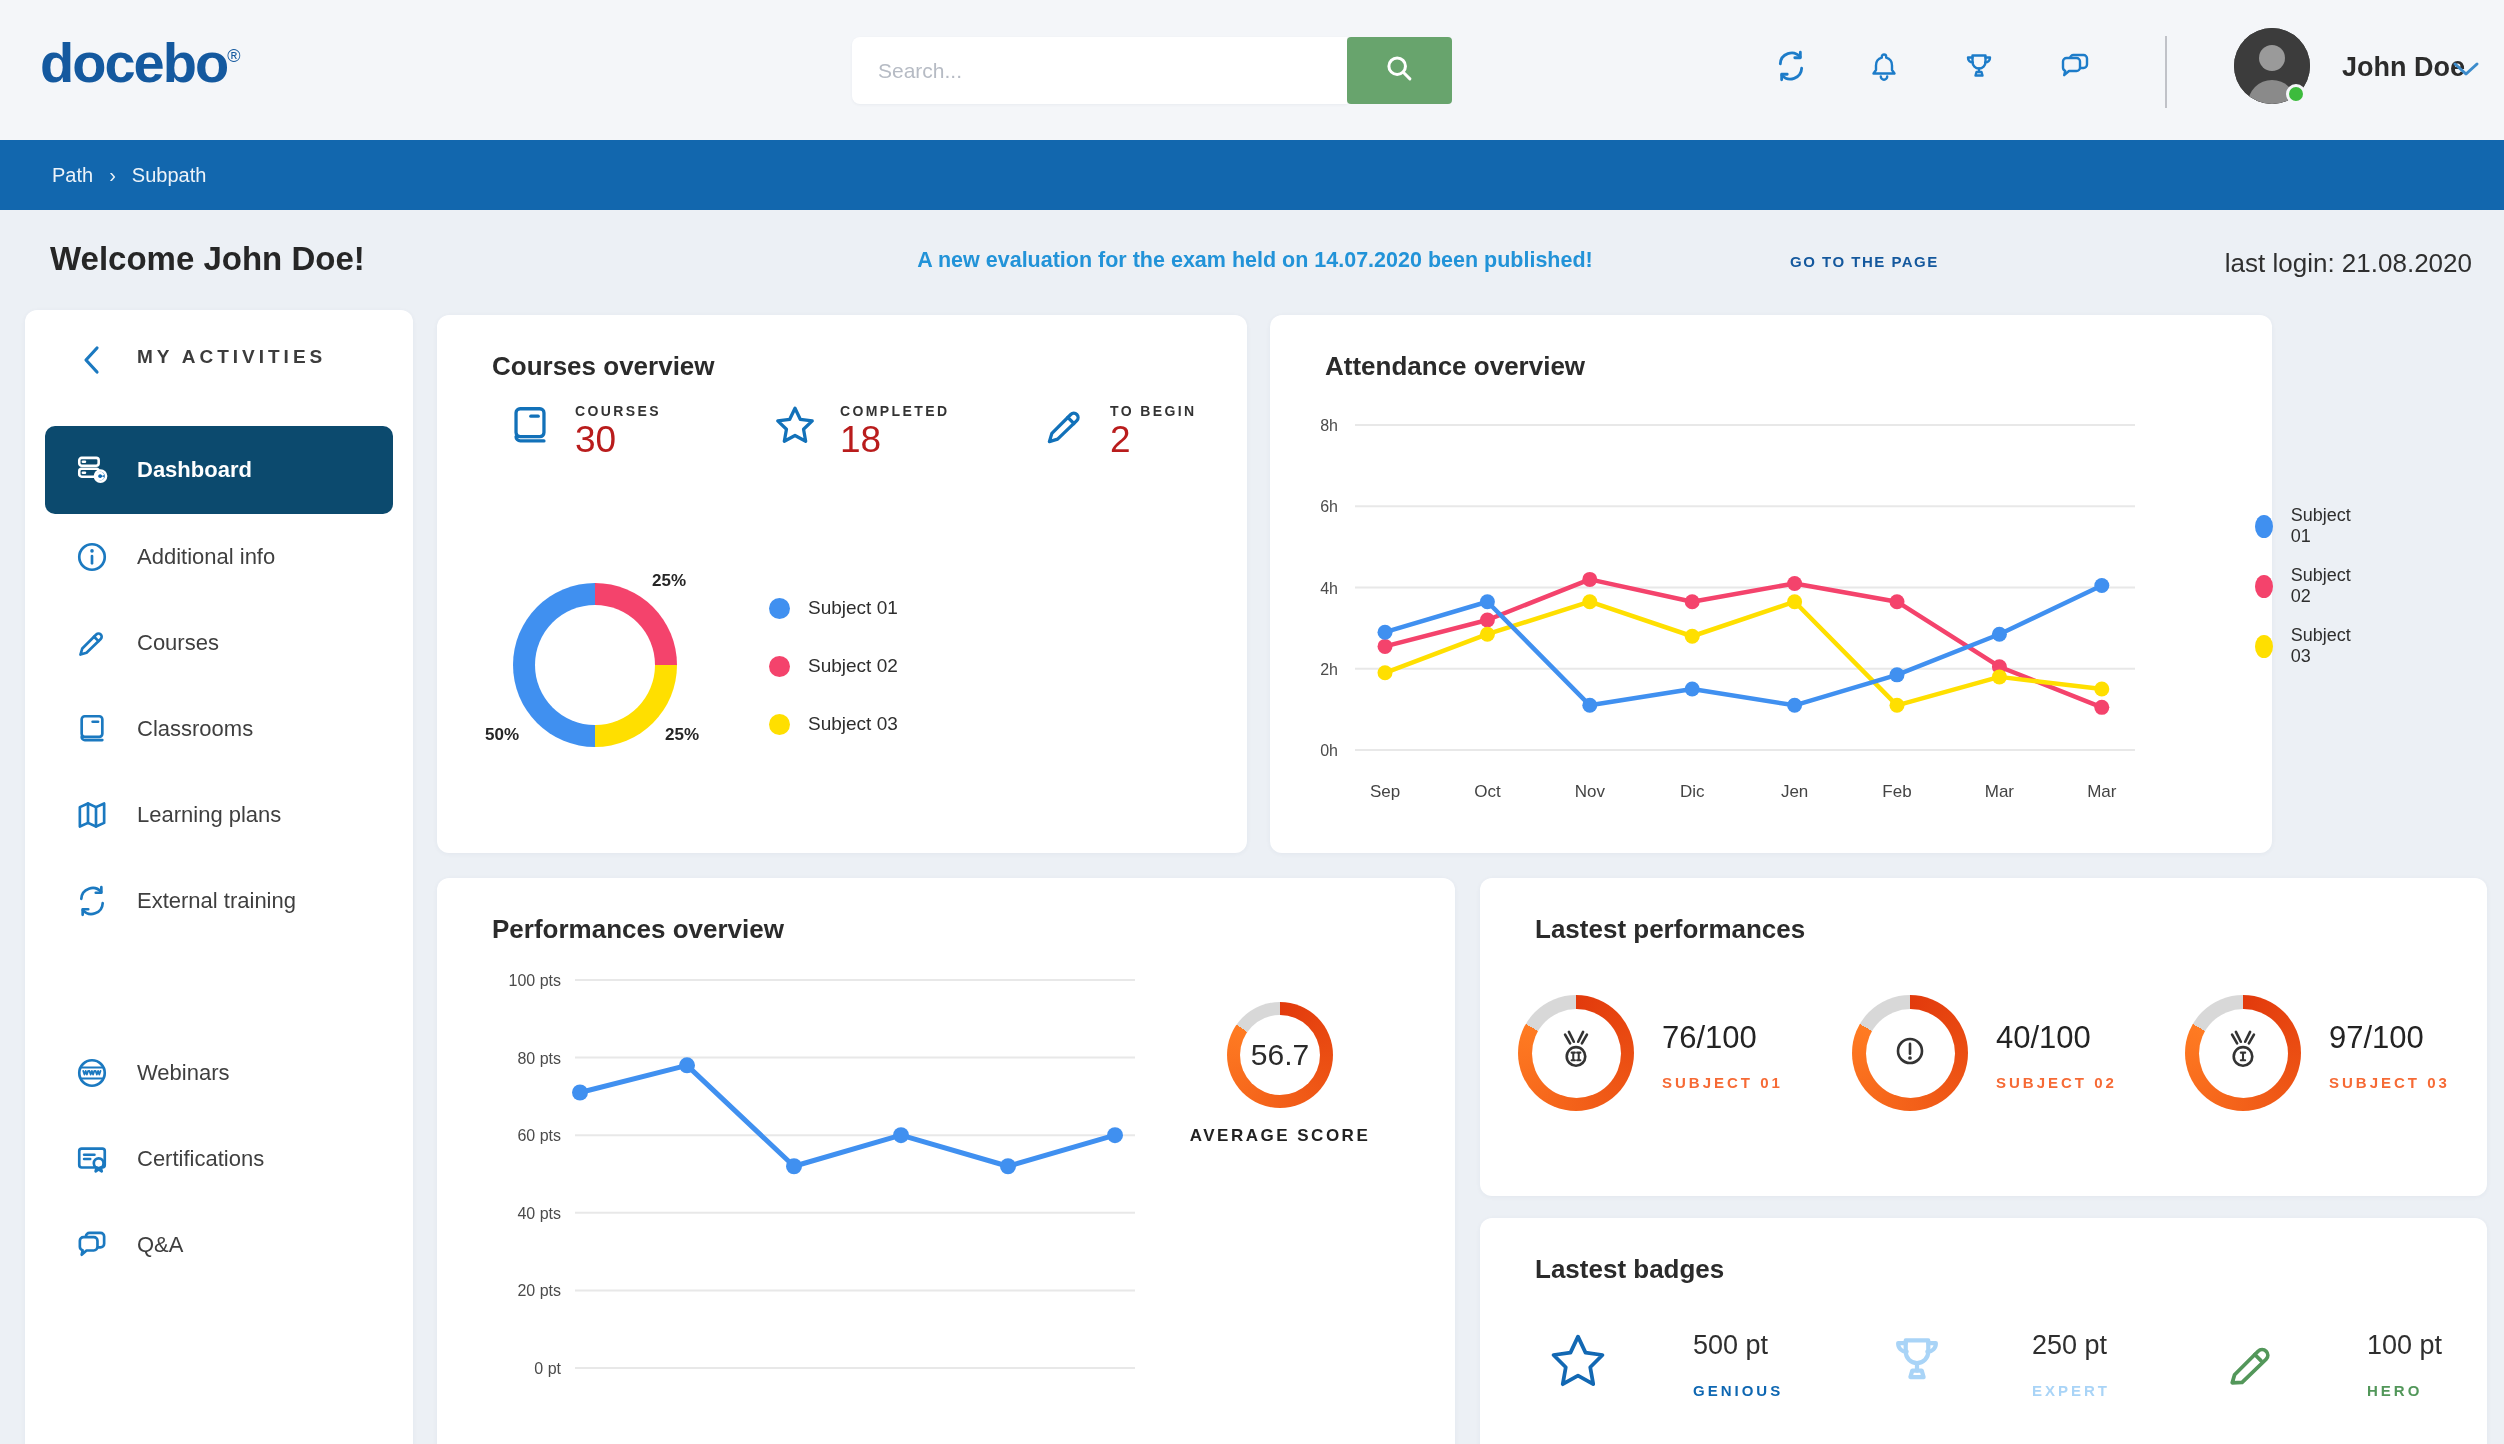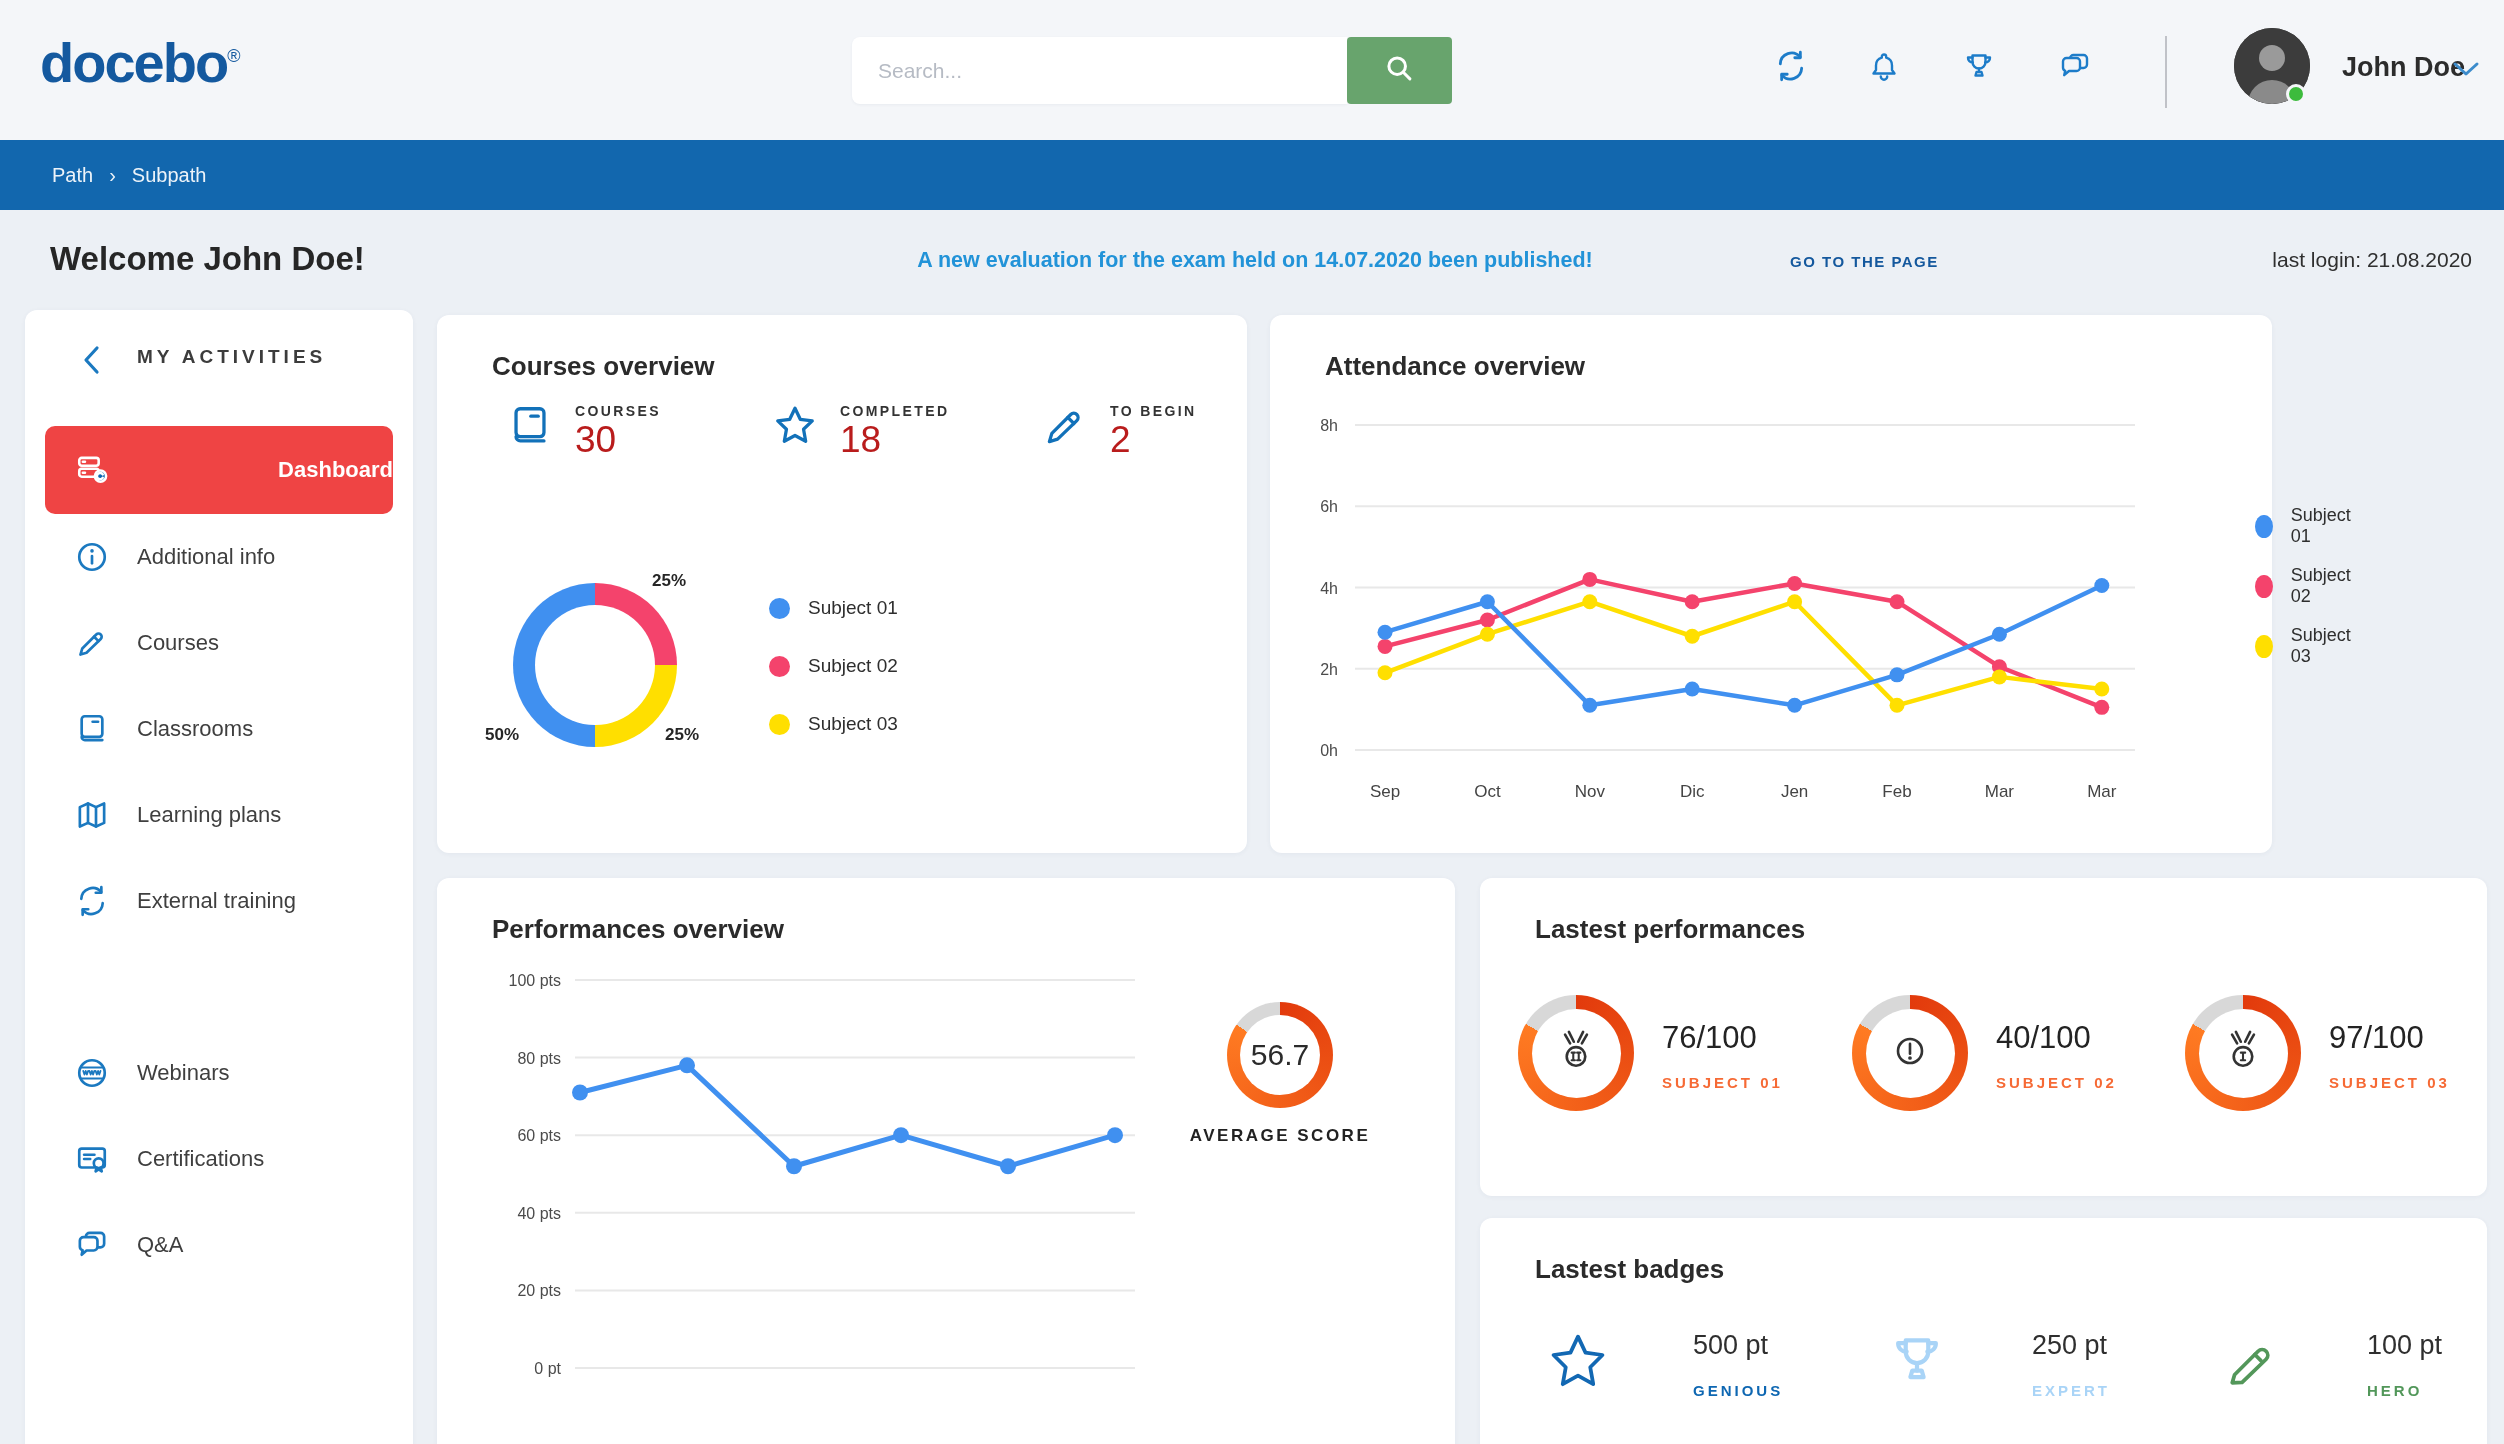--- a/index.html
+++ b/index.html
@@ -26,39 +26,39 @@
   
   .crumbbar{position:absolute;left:0;top:140px;width:2504px;height:70px;background:#1267ae;display:flex;align-items:center;}
   .crumbbar .inner{margin-left:52px;display:flex;align-items:center;gap:16px;font-size:20px;color:rgba(255,255,255,.92);}
   .crumb{cursor:pointer;}
 
   
   .welcome-row{position:absolute;left:0;top:210px;width:2504px;height:105px;}
   .welcome-title{position:absolute;left:50px;top:30px;font-size:33px;font-weight:700;color:#262626;}
   .notification{position:absolute;left:1255px;top:38px;transform:translateX(-50%);font-size:21.5px;font-weight:600;color:#2293d8;white-space:nowrap;cursor:pointer;}
   .goto{position:absolute;left:1790px;top:43px;font-size:15px;font-weight:800;letter-spacing:1.5px;color:#14589d;cursor:pointer;white-space:nowrap;}
-  .last-login{position:absolute;right:32px;top:38px;font-size:21px;color:#2f2f2f;}
+  .last-login{position:absolute;right:32px;top:38px;font-size:26px;color:#2f2f2f;}
 
   
   .card{position:absolute;background:#fff;border-radius:12px;box-shadow:0 1px 5px rgba(40,60,100,.05);}
   .card-title{position:absolute;left:55px;top:36px;font-size:26px;font-weight:600;color:#2b2b2b;}
   #card-courses{left:437px;top:315px;width:810px;height:538px;}
   #card-attendance{left:1270px;top:315px;width:1002px;height:538px;}
   #card-performances{left:437px;top:878px;width:1018px;height:600px;}
   #card-latest-perf{left:1480px;top:878px;width:1007px;height:318px;}
   #card-badges{left:1480px;top:1218px;width:1007px;height:270px;}
 
   
   #sidebar{left:25px;top:310px;width:388px;height:1200px;border-radius:12px 12px 0 0;}
   .side-head{position:absolute;left:0;top:24px;width:432px;height:52px;cursor:pointer;}
   .side-back{position:absolute;left:56px;top:10px;}
   .side-head-label{position:absolute;left:112px;top:12px;font-size:19px;font-weight:600;letter-spacing:4px;color:#3c3c3c;}
   .side-item{position:absolute;left:20px;width:348px;height:88px;border-radius:10px;display:flex;align-items:center;
     padding-left:30px;box-sizing:border-box;gap:28px;cursor:pointer;color:#3f3f3f;font-size:22px;font-weight:500;}
-  .side-item.active{background:#ef4444;color:#fff;font-weight:600;justify-content:space-between;}
+  .side-item.active{background:#0c4a6e;color:#fff;font-weight:600;}
   .side-item .ic{width:34px;height:34px;flex:0 0 34px;}
 
   
   .stat-group{position:absolute;top:88px;display:flex;gap:22px;align-items:flex-start;}
   .stat-label{font-size:14px;font-weight:700;letter-spacing:2.4px;color:#333;}
   .stat-value{font-size:37px;font-weight:400;color:#b91c1c;}
   .donut-ring{position:absolute;left:76px;top:268px;width:164px;height:164px;border-radius:50%;}
   .donut-hole{position:absolute;left:98px;top:290px;width:120px;height:120px;border-radius:50%;background:#fff;}
   .pct{position:absolute;font-size:17px;font-weight:700;color:#262626;}
   .legend-row{position:absolute;display:flex;align-items:center;gap:18px;}

